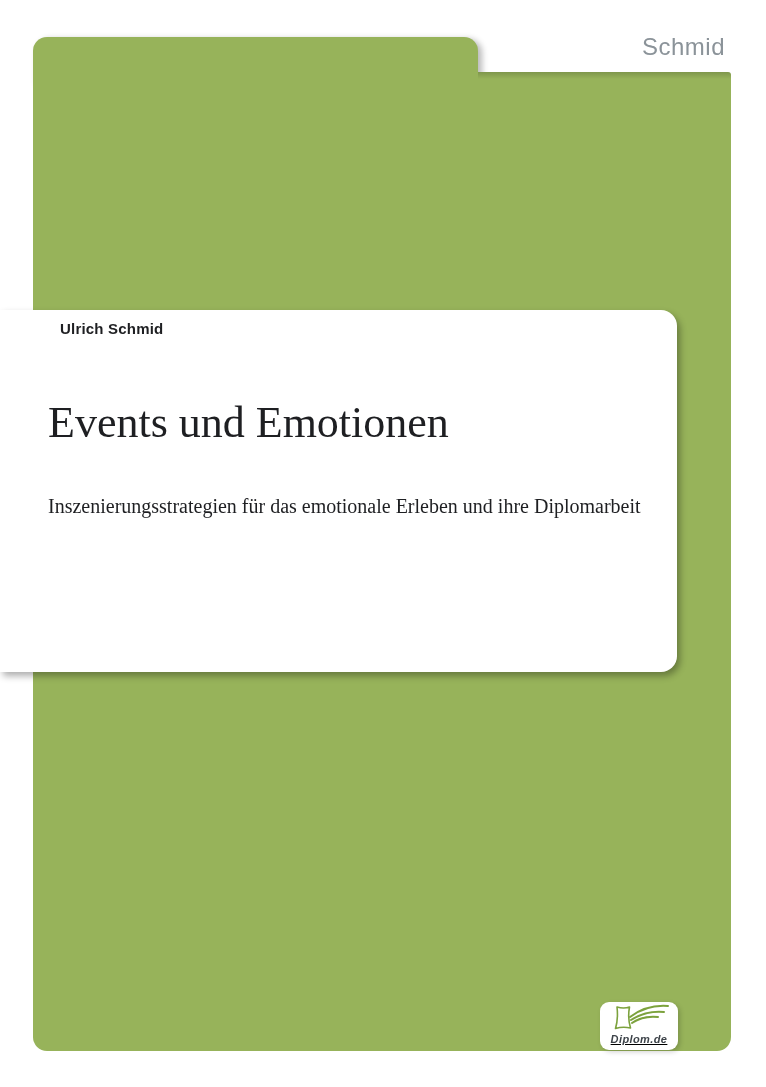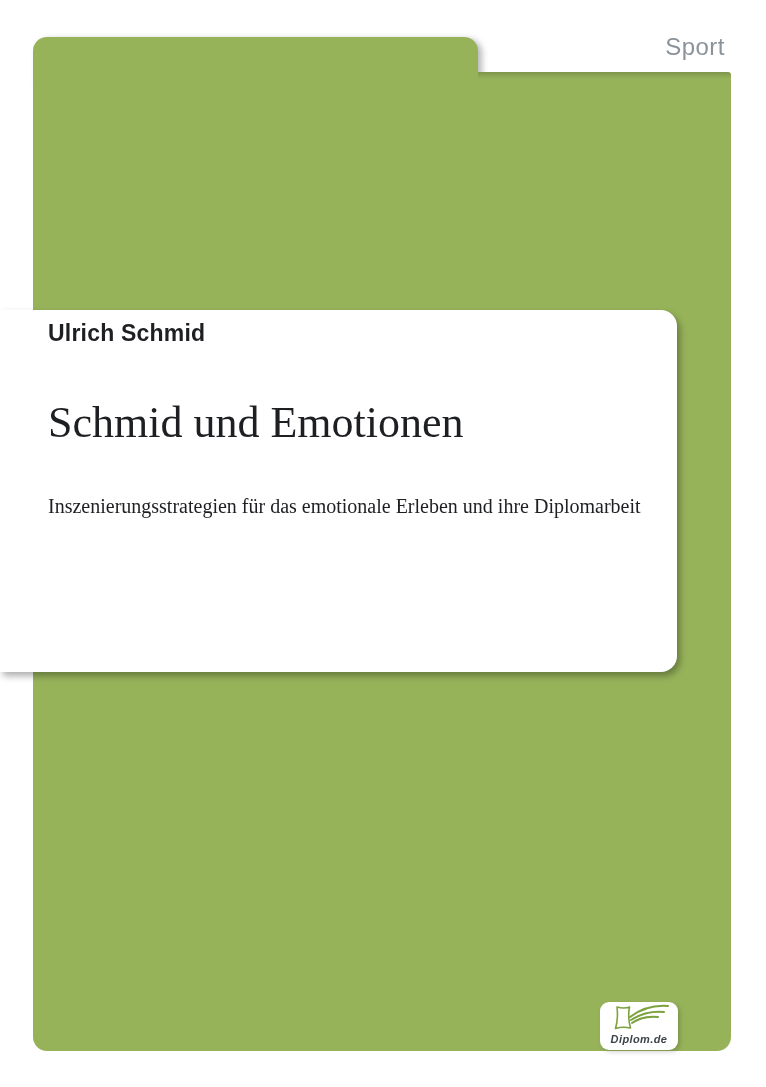--- a/index.html
+++ b/index.html
@@ -74,23 +74,23 @@
     width: 677px;
     height: 362px;
     background: var(--card-background, #ffffff);
     border-radius: 0 16px 16px 0;
     box-shadow: 3px 4px 7px rgba(0, 0, 0, 0.32);
     z-index: 3;
   }
 
   .author {
     position: absolute;
-    left: 48px;
+    left: 60px;
     top: 320px;
-    font-size: 23px;
+    font-size: 15px;
     font-weight: bold;
     color: var(--heading-text, #1e1f22);
     letter-spacing: 0.2px;
     z-index: 4;
   }
 
   .book-title {
     position: absolute;
     left: 48px;
     top: 398px;
@@ -132,20 +132,21 @@
     width: 78px;
     height: 48px;
     background: #ffffff;
     border-radius: 9px;
     box-shadow: 2px 2px 5px rgba(0, 0, 0, 0.18);
     z-index: 4;
     display: flex;
     flex-direction: column;
     align-items: center;
     justify-content: flex-start;
+    text-decoration: underline;
   }
 
   .logo-icon {
     width: 78px;
     height: 32px;
     display: block;
   }
 
   .logo-text {
     font-size: 11px;
@@ -157,27 +158,27 @@
   }
 </style>
 </head>
 <body>
 
 <div class="page">
 
   <div class="green-tab"></div>
   <div class="green-main"></div>
 
-  <div class="category-label">Sport</div>
+  <div class="category-label">Schmid</div>
 
   <div class="title-card"></div>
 
   <div class="author">Ulrich Schmid</div>
 
-  <h1 class="book-title">Schmid und Emotionen</h1>
+  <h1 class="book-title">Events und Emotionen</h1>
 
   <p class="book-subtitle">Inszenierungsstrategien für das emotionale Erleben und ihre Diplomarbeit</p>
 
 
   <div class="logo-box">
     <svg class="logo-icon" viewBox="0 0 78 32" xmlns="http://www.w3.org/2000/svg">
 
       <g fill="none" stroke="#7ca23d" stroke-width="2" stroke-linecap="round">
         <path d="M30 15 C 42 6, 55 3, 68 4"></path>
         <path d="M31 18 C 42 11, 53 9, 64 10"></path>

